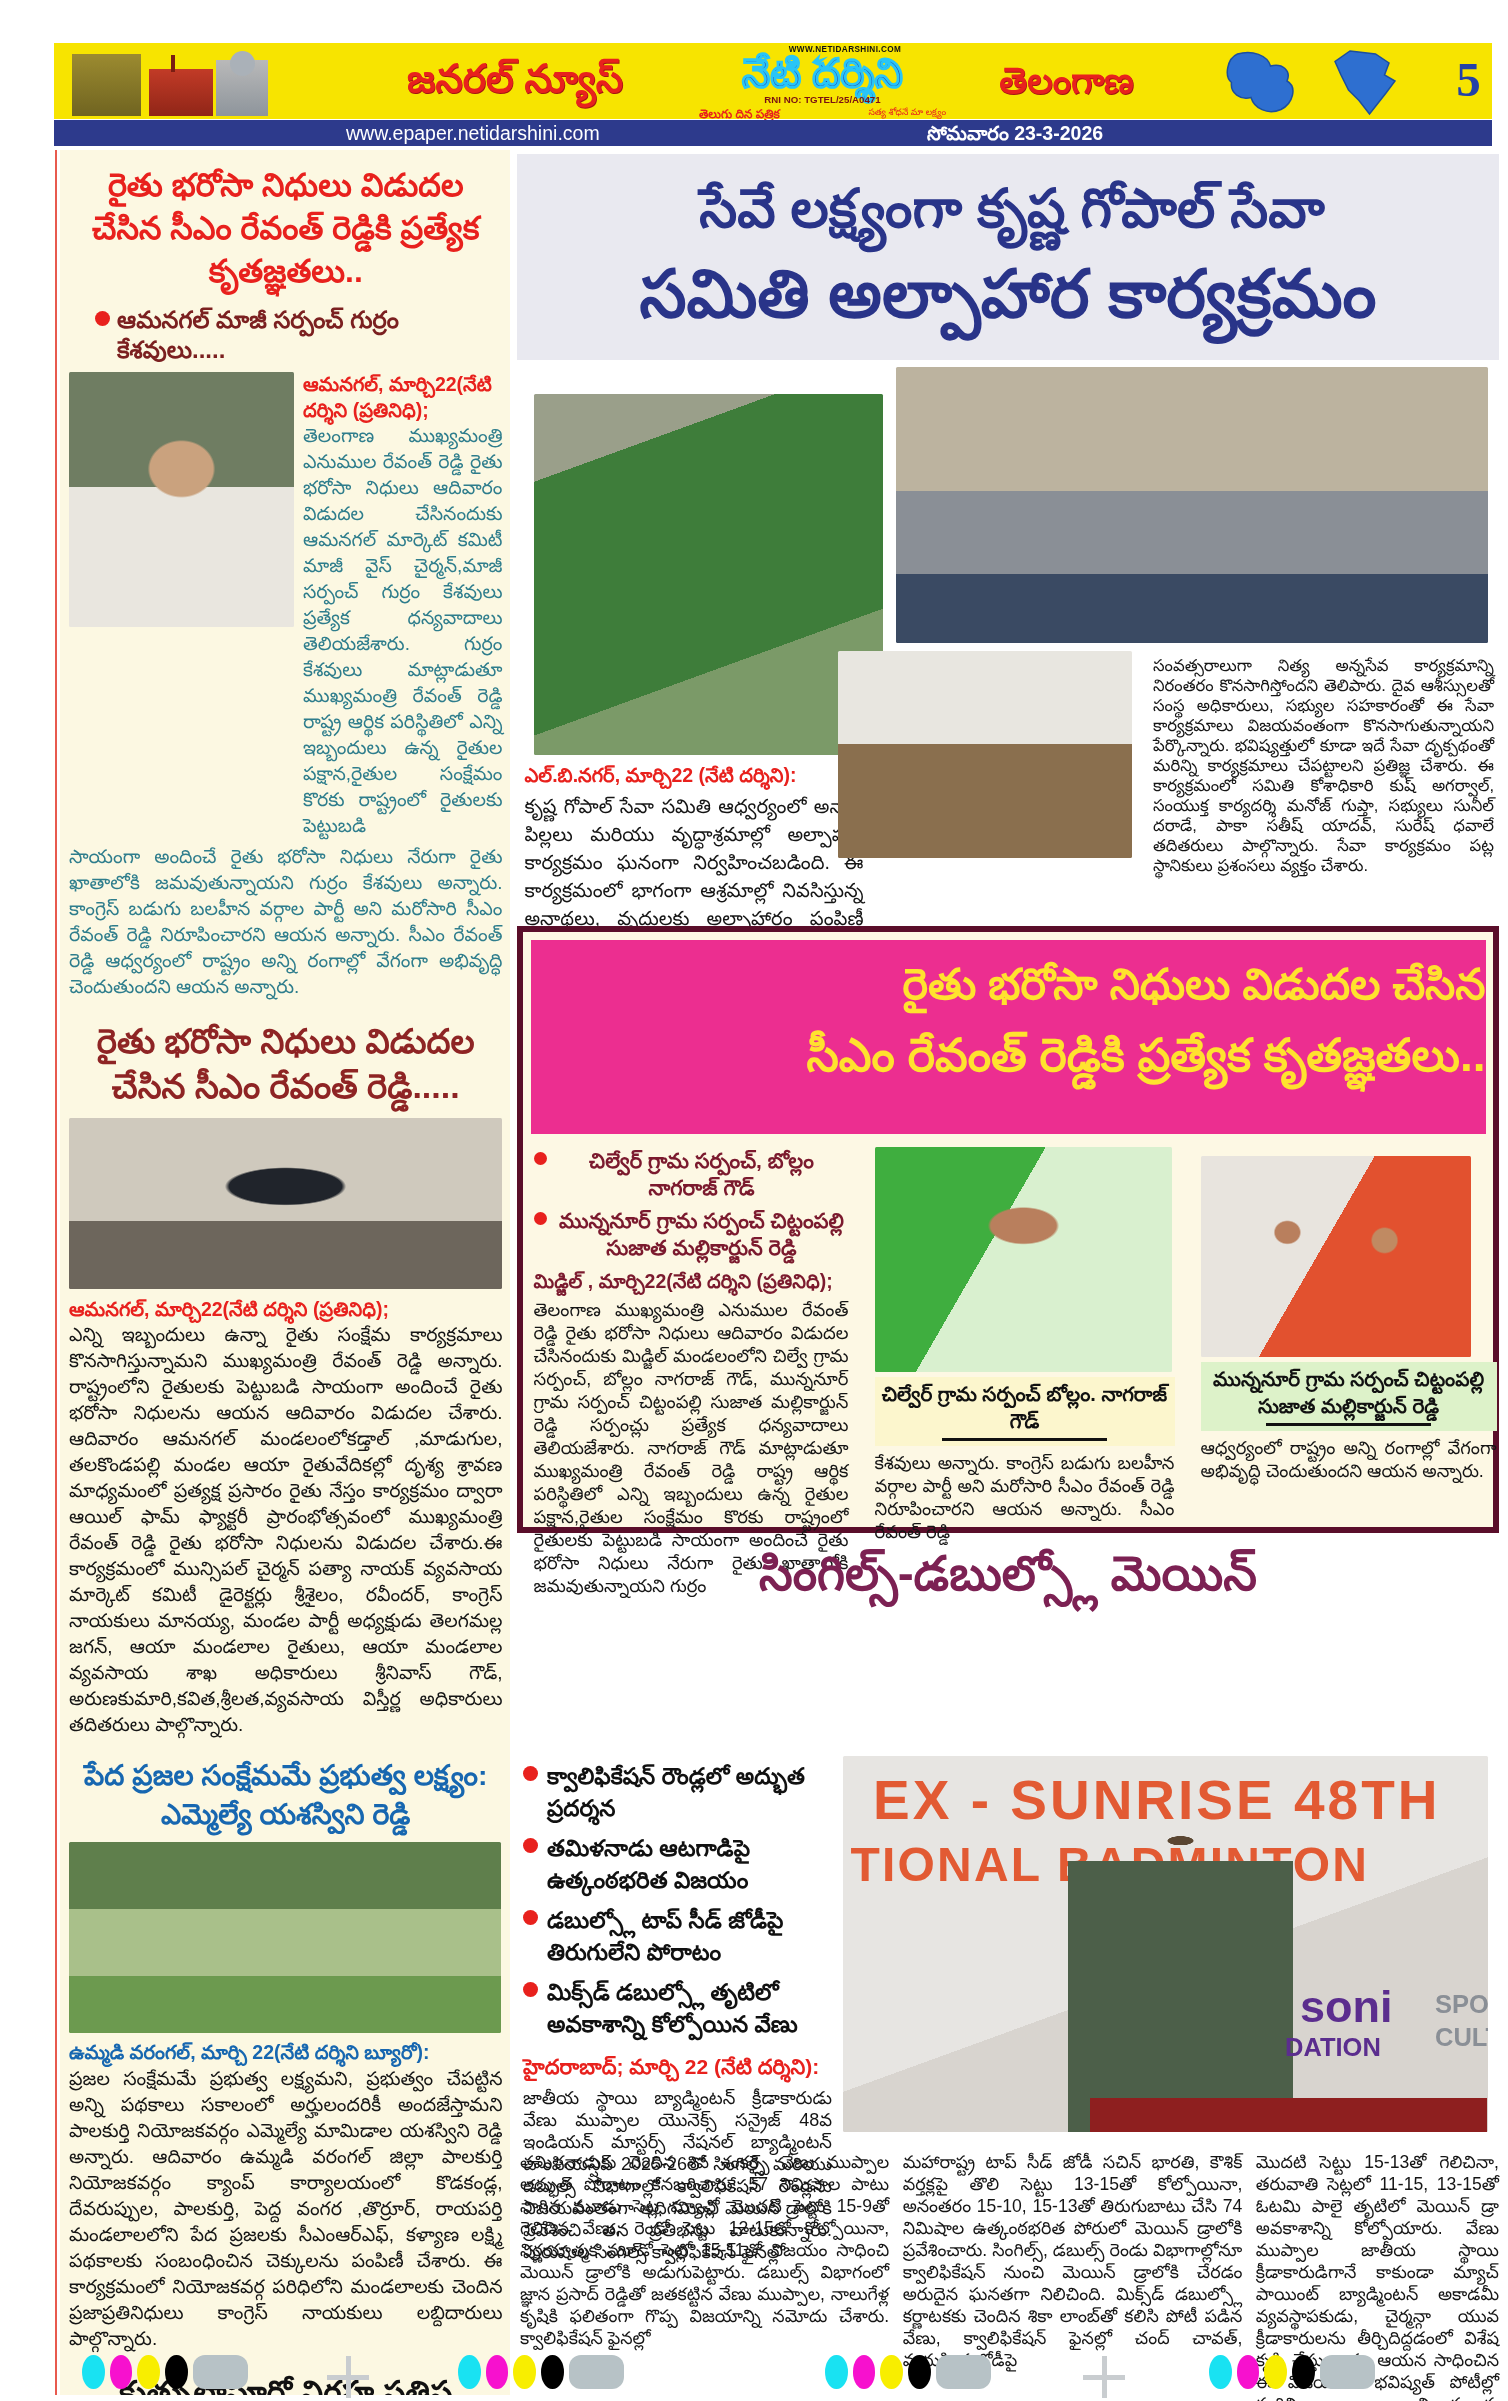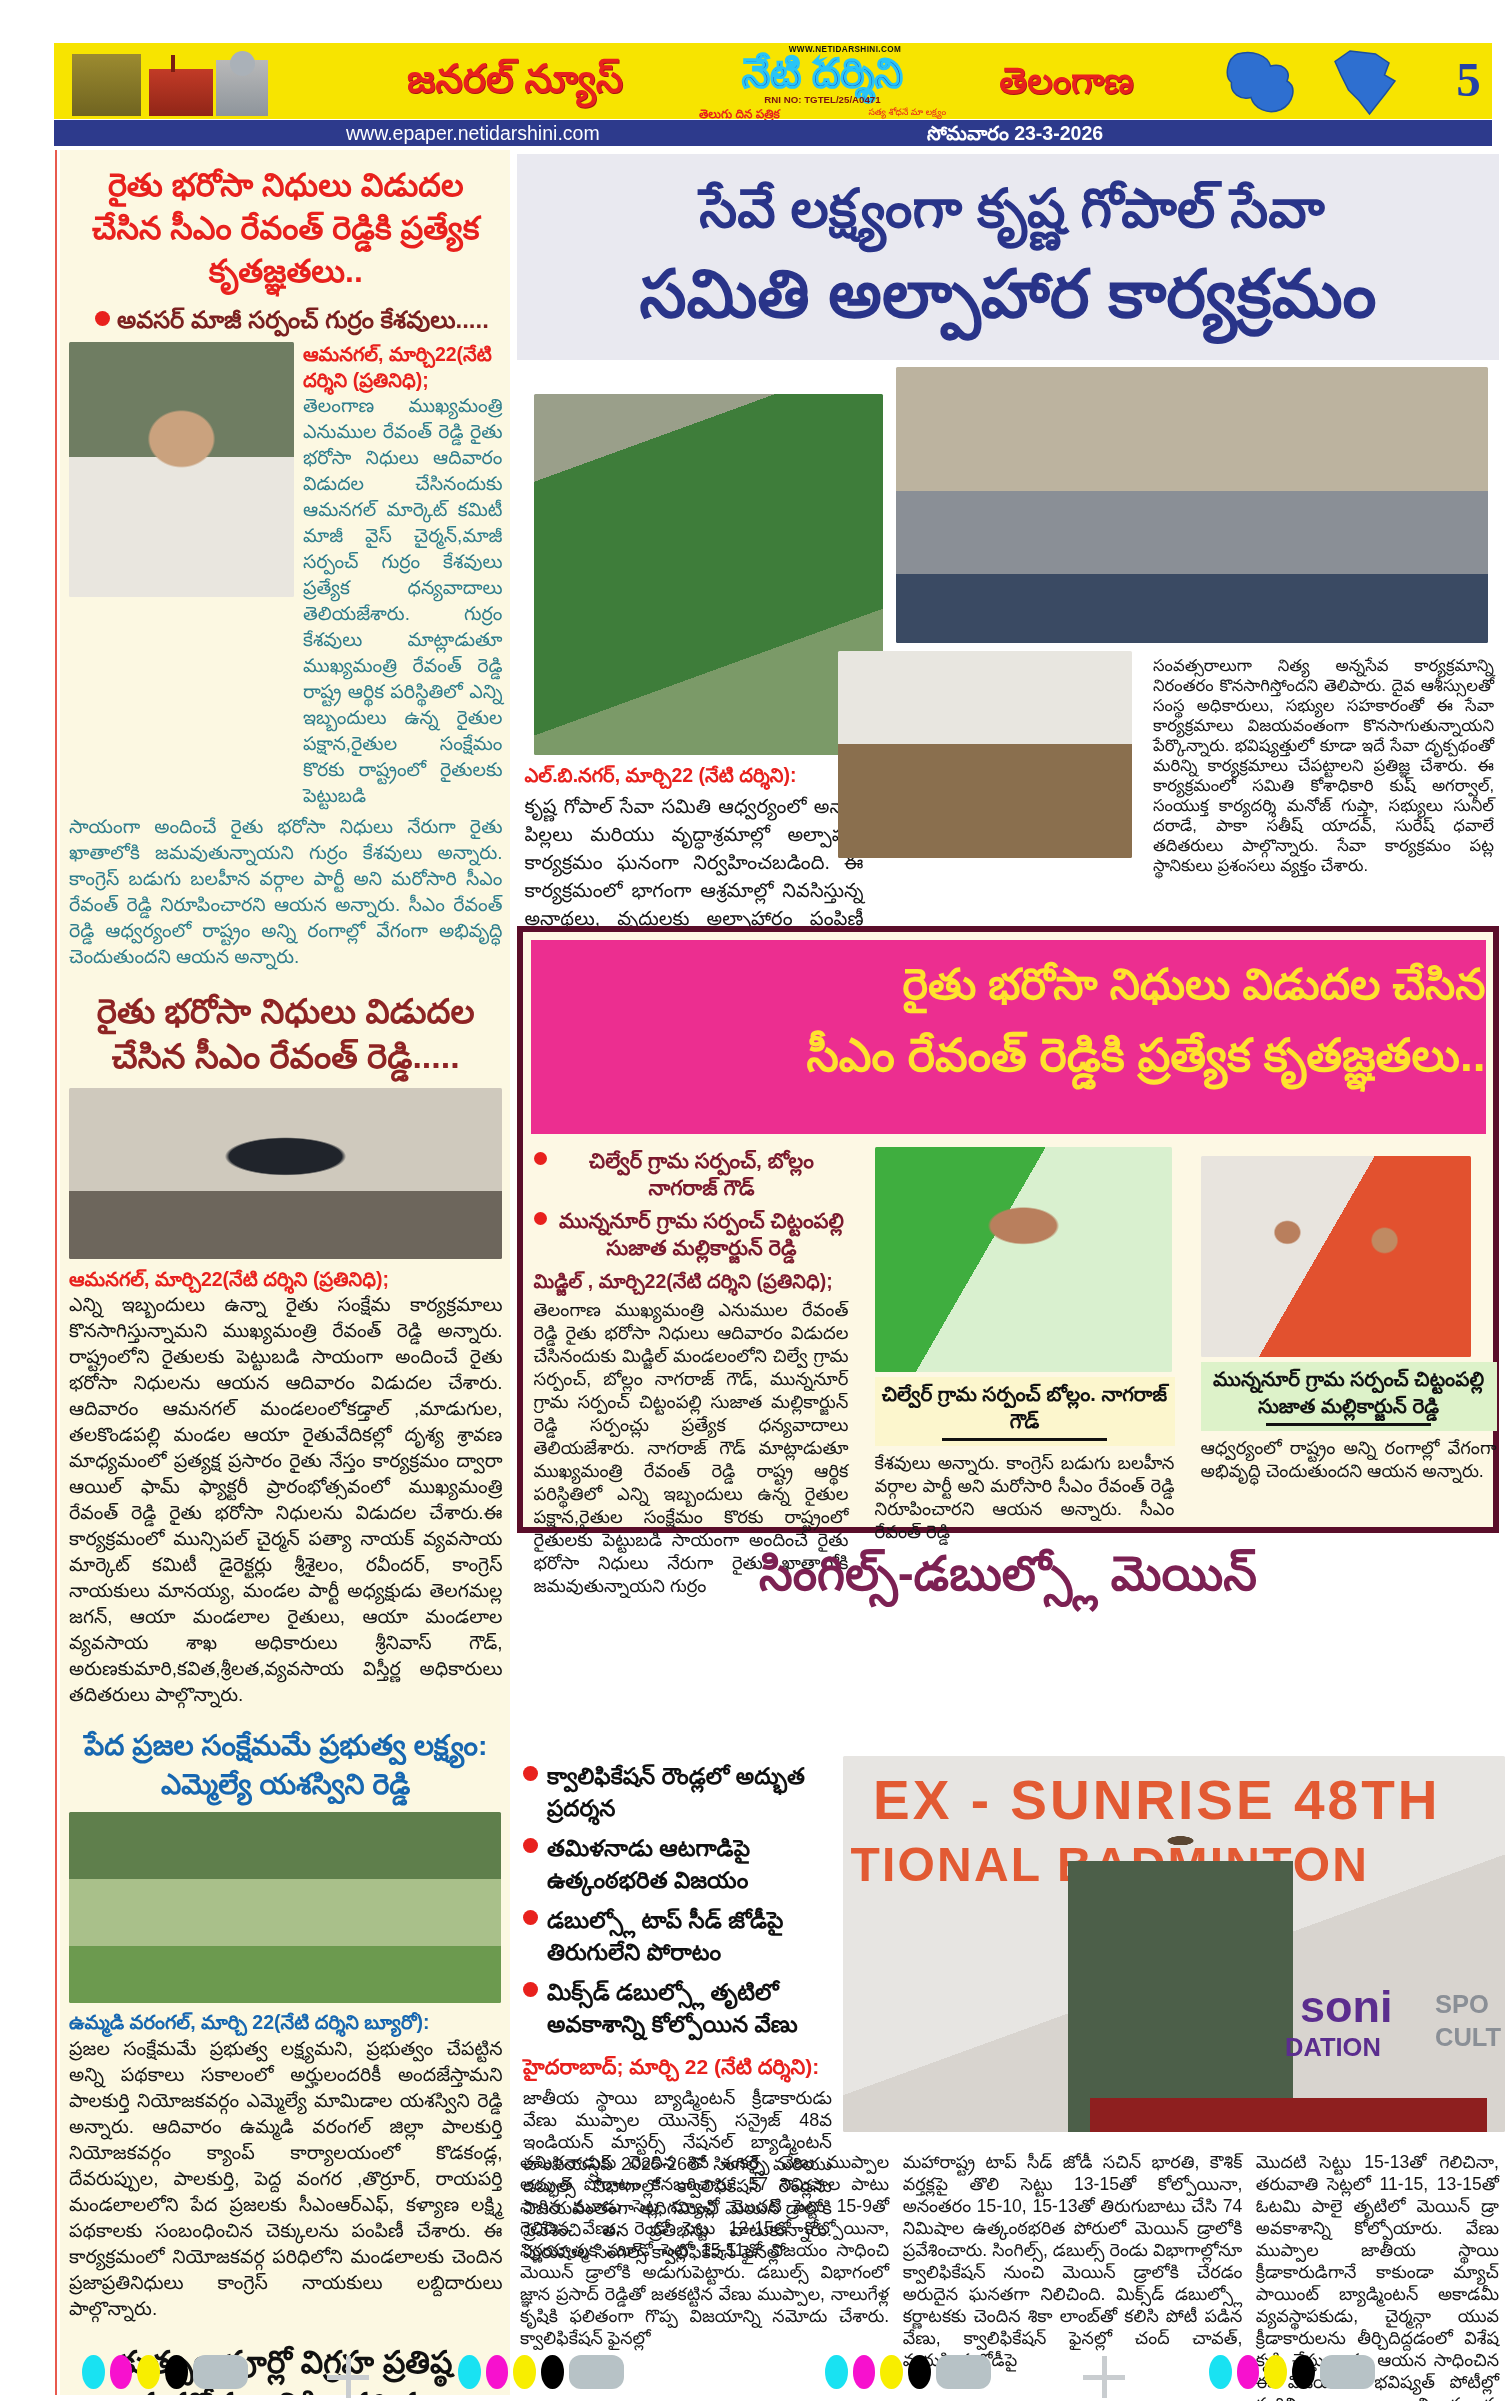--- a/index.html
+++ b/index.html
@@ -106,21 +106,21 @@
   
   .bd{position:absolute;left:0;top:1392px;width:982px;height:825px;}
   .bd-h1{color:#7C2153;text-align:center;font-weight:bold;font-size:48px;line-height:64px;}
   .bd-h2{color:#7C2153;text-align:center;font-weight:bold;font-size:73px;line-height:96px;}
   .bd-left{position:absolute;left:6px;top:219px;width:309px;}
   .bd-bullet{display:flex;gap:9px;margin-bottom:9px;}
   .bd-bullet .dot{width:15px;height:15px;margin-top:5.2px;}
   .bd-bullet-text{color:#111;font-size:23px;line-height:31.5px;font-weight:bold;}
   .bd-dateline{margin-top:13.5px;}
   .bd-intro{margin-top:7.5px;color:#151515;font-size:18px;line-height:22px;text-align:justify;}
-  .ph-badminton{position:absolute;left:326px;top:214px;width:645px;height:376px;background:linear-gradient(160deg,#e7e5e2 0 55%,#d8d4cf 55% 100%);padding-left:17px;}
+  .ph-badminton{position:absolute;left:326px;top:214px;width:645px;height:376px;background:linear-gradient(160deg,#e7e5e2 0 55%,#d8d4cf 55% 100%);}
   .bd-banner-t1{position:absolute;left:30px;top:12px;width:600px;color:#E25A33;font-weight:bold;font-size:55px;letter-spacing:3px;white-space:nowrap;overflow:hidden;}
   .bd-banner-t2{position:absolute;left:7.5px;top:81px;width:630px;color:#E25A33;font-weight:bold;font-size:48px;letter-spacing:2.2px;white-space:nowrap;overflow:hidden;}
   .bd-player{position:absolute;left:225px;top:45px;width:225px;height:331px;background:
      radial-gradient(closest-side at 50% 12%, #5a4632 0 11%, transparent 12%),
      linear-gradient(180deg, transparent 0 18%, #4c5f49 18% 100%);border-radius:22.5px 22.5px 0 0;}
   .bd-sponsor{position:absolute;left:457px;top:225px;color:#5b2d8e;font-weight:bold;font-size:45px;}
   .bd-sponsor2{position:absolute;left:442px;top:277px;color:#5b2d8e;font-weight:bold;font-size:25.5px;}
   .bd-side{position:absolute;left:592px;top:232px;color:#8a8f96;font-weight:bold;font-size:25.5px;line-height:33px;}
   .bd-strip{position:absolute;left:247px;bottom:0;width:397px;height:34px;background:#8e1f1f;}
   .bd-cols{position:absolute;left:3px;top:609px;width:979px;display:flex;gap:13.5px;}
@@ -173,21 +173,21 @@
   </div>
 
   <div class="left-edge-rule"></div>
   <div class="left-col">
     <div class="lc-pad">
 
       <div>
         <div class="hl-red" style="margin-top:6px;">రైతు భరోసా నిధులు విడుదల చేసిన సీఎం రేవంత్ రెడ్డికి ప్రత్యేక కృతజ్ఞతలు..</div>
         <div class="bullet-line">
           <span class="dot"></span>
-          <span class="bullet-text-dark">అవసర్ మాజీ సర్పంచ్ గుర్రం కేశవులు.....</span>
+          <span class="bullet-text-dark">ఆమనగల్ మాజీ సర్పంచ్ గుర్రం కేశవులు.....</span>
         </div>
         <div class="a1-row">
           <div class="ph ph-portrait"></div>
           <div>
             <div class="dateline-red">ఆమనగల్, మార్చి22(నేటి దర్శిని (ప్రతినిధి);</div>
             <div class="body-teal">తెలంగాణ ముఖ్యమంత్రి ఎనుముల రేవంత్ రెడ్డి రైతు భరోసా నిధులు ఆదివారం విడుదల చేసినందుకు ఆమనగల్ మార్కెట్ కమిటీ మాజీ వైస్ చైర్మన్,మాజీ సర్పంచ్ గుర్రం కేశవులు ప్రత్యేక ధన్యవాదాలు తెలియజేశారు. గుర్రం కేశవులు మాట్లాడుతూ ముఖ్యమంత్రి రేవంత్ రెడ్డి రాష్ట్ర ఆర్థిక పరిస్థితిలో ఎన్ని ఇబ్బందులు ఉన్న రైతుల పక్షాన,రైతుల సంక్షేమం కొరకు రాష్ట్రంలో రైతులకు పెట్టుబడి</div>
           </div>
         </div>
         <div class="body-teal" style="margin-top:4.5px;">సాయంగా అందించే రైతు భరోసా నిధులు నేరుగా రైతు ఖాతాలోకి జమవుతున్నాయని గుర్రం కేశవులు అన్నారు. కాంగ్రెస్ బడుగు బలహీన వర్గాల పార్టీ అని మరోసారి సీఎం రేవంత్ రెడ్డి నిరూపించారని ఆయన అన్నారు. సీఎం రేవంత్ రెడ్డి ఆధ్వర్యంలో రాష్ట్రం అన్ని రంగాల్లో వేగంగా అభివృద్ధి చెందుతుందని ఆయన అన్నారు.</div>
       </div>

